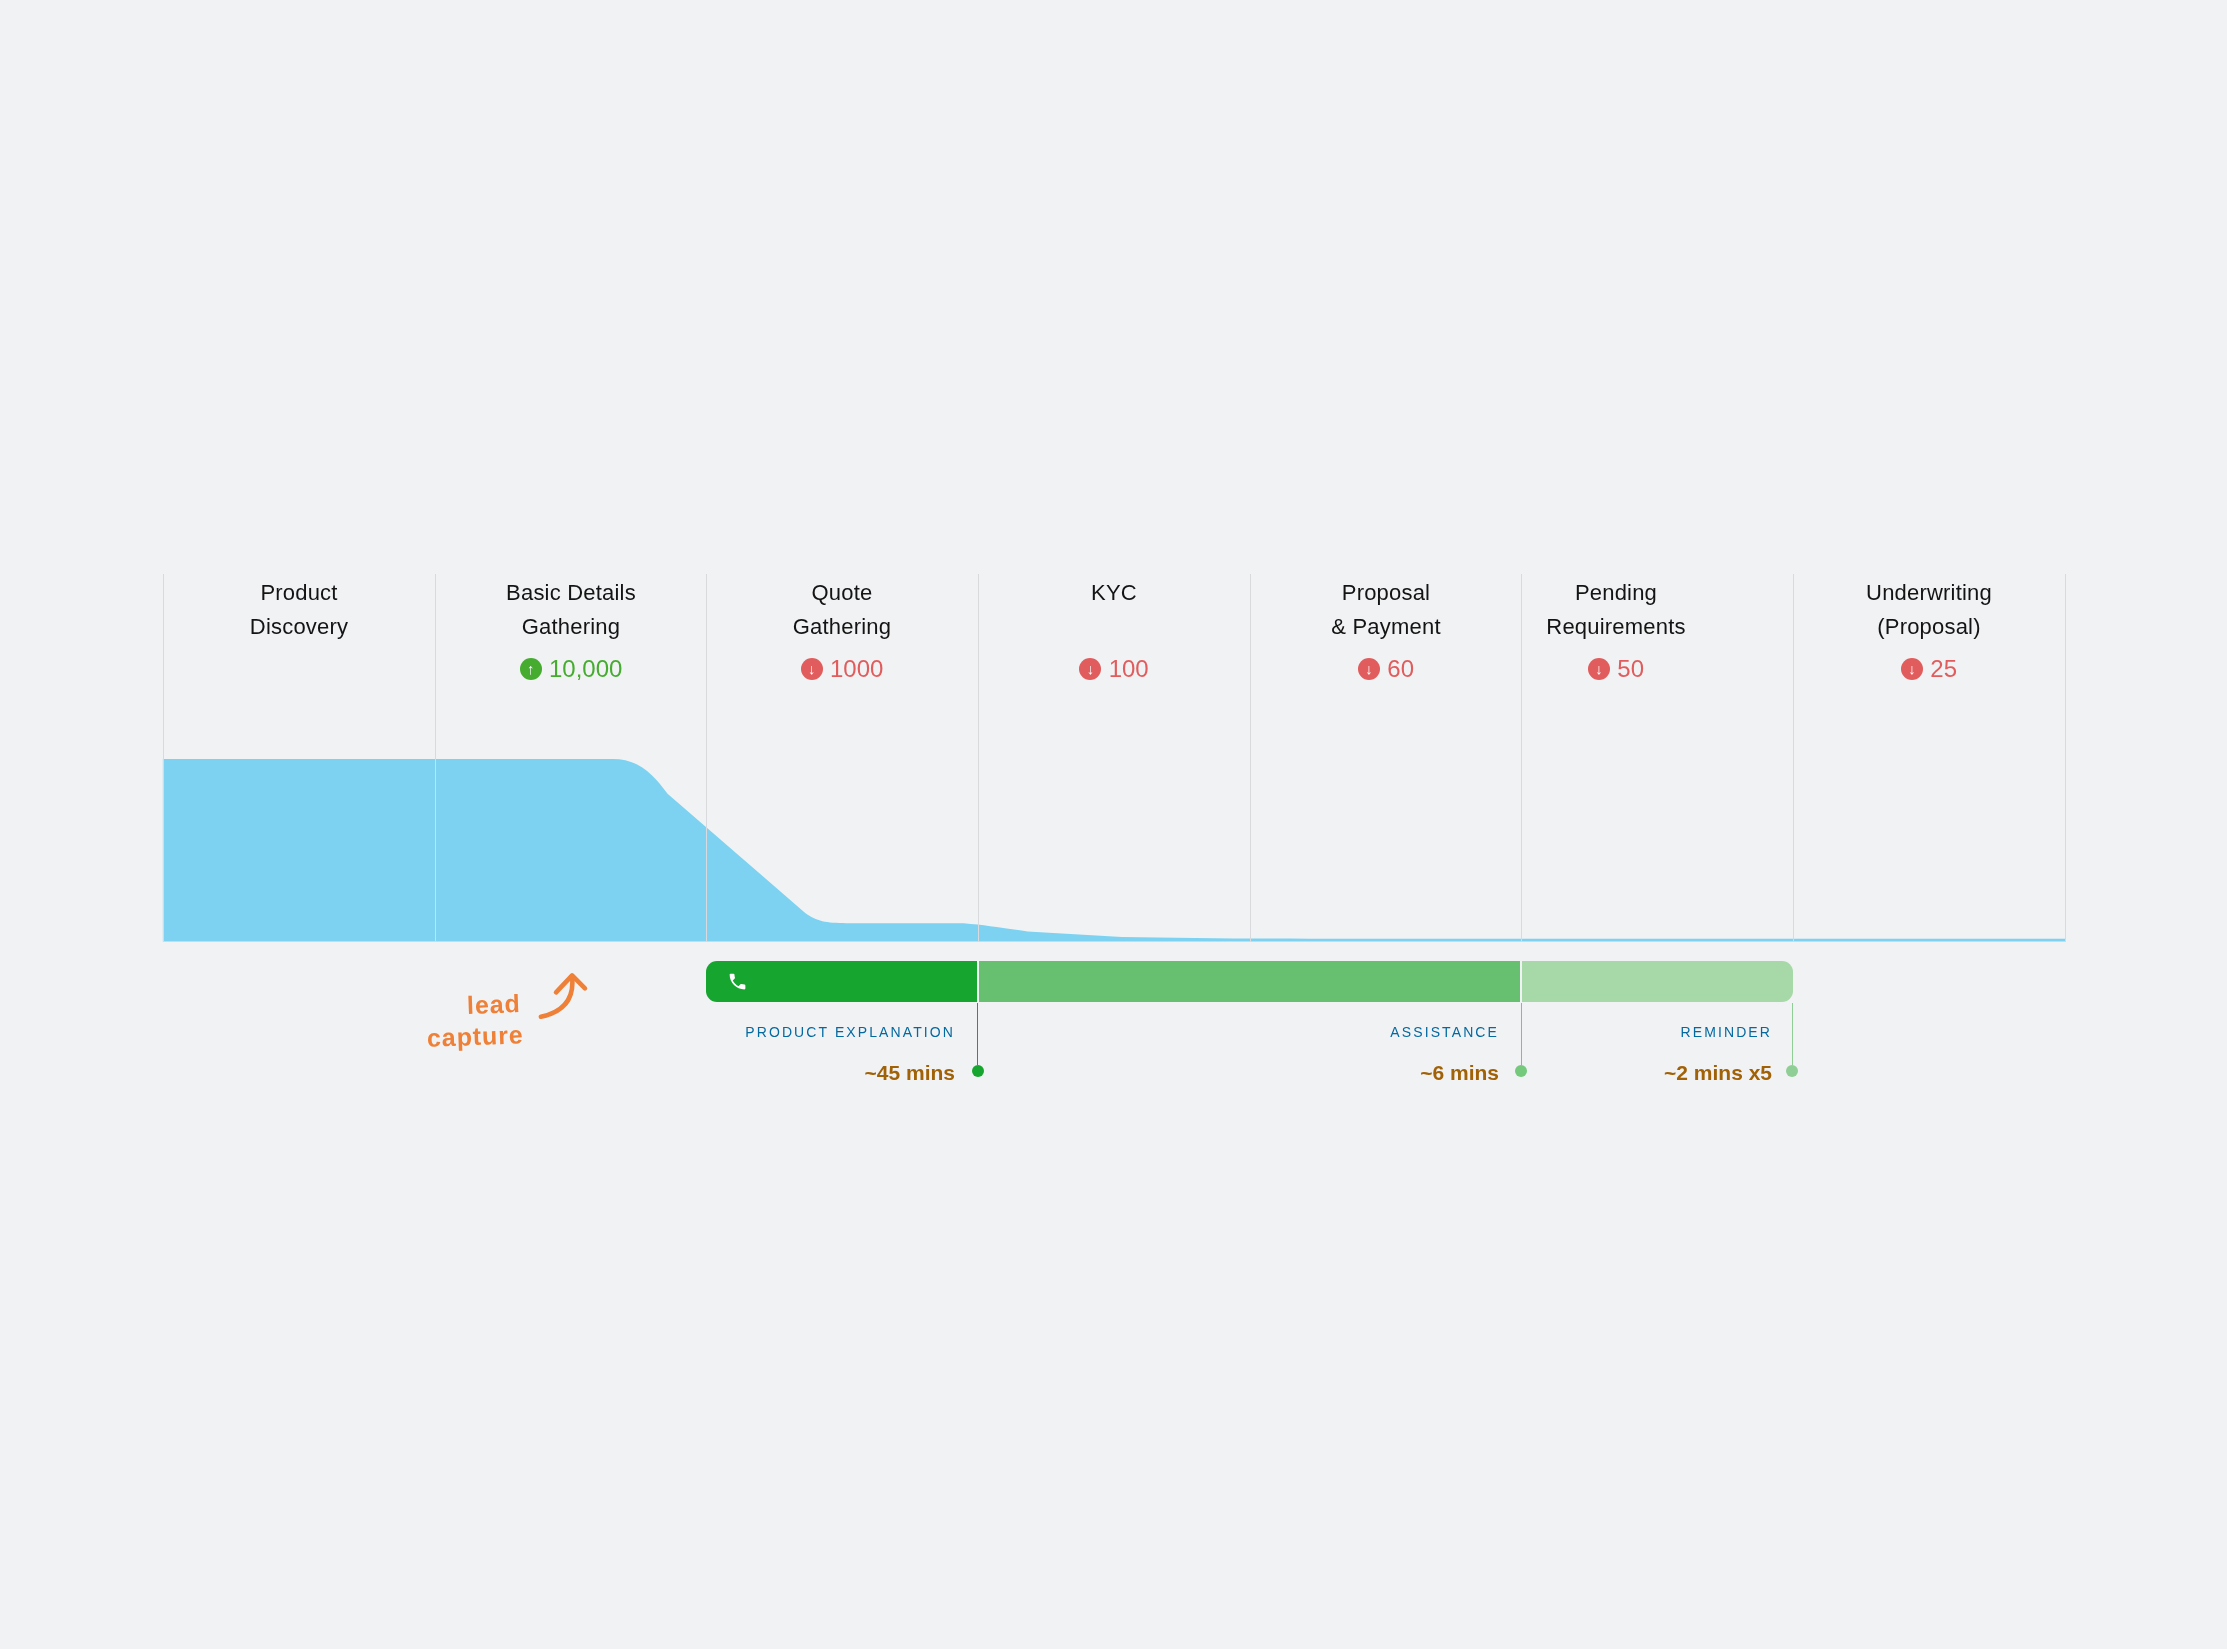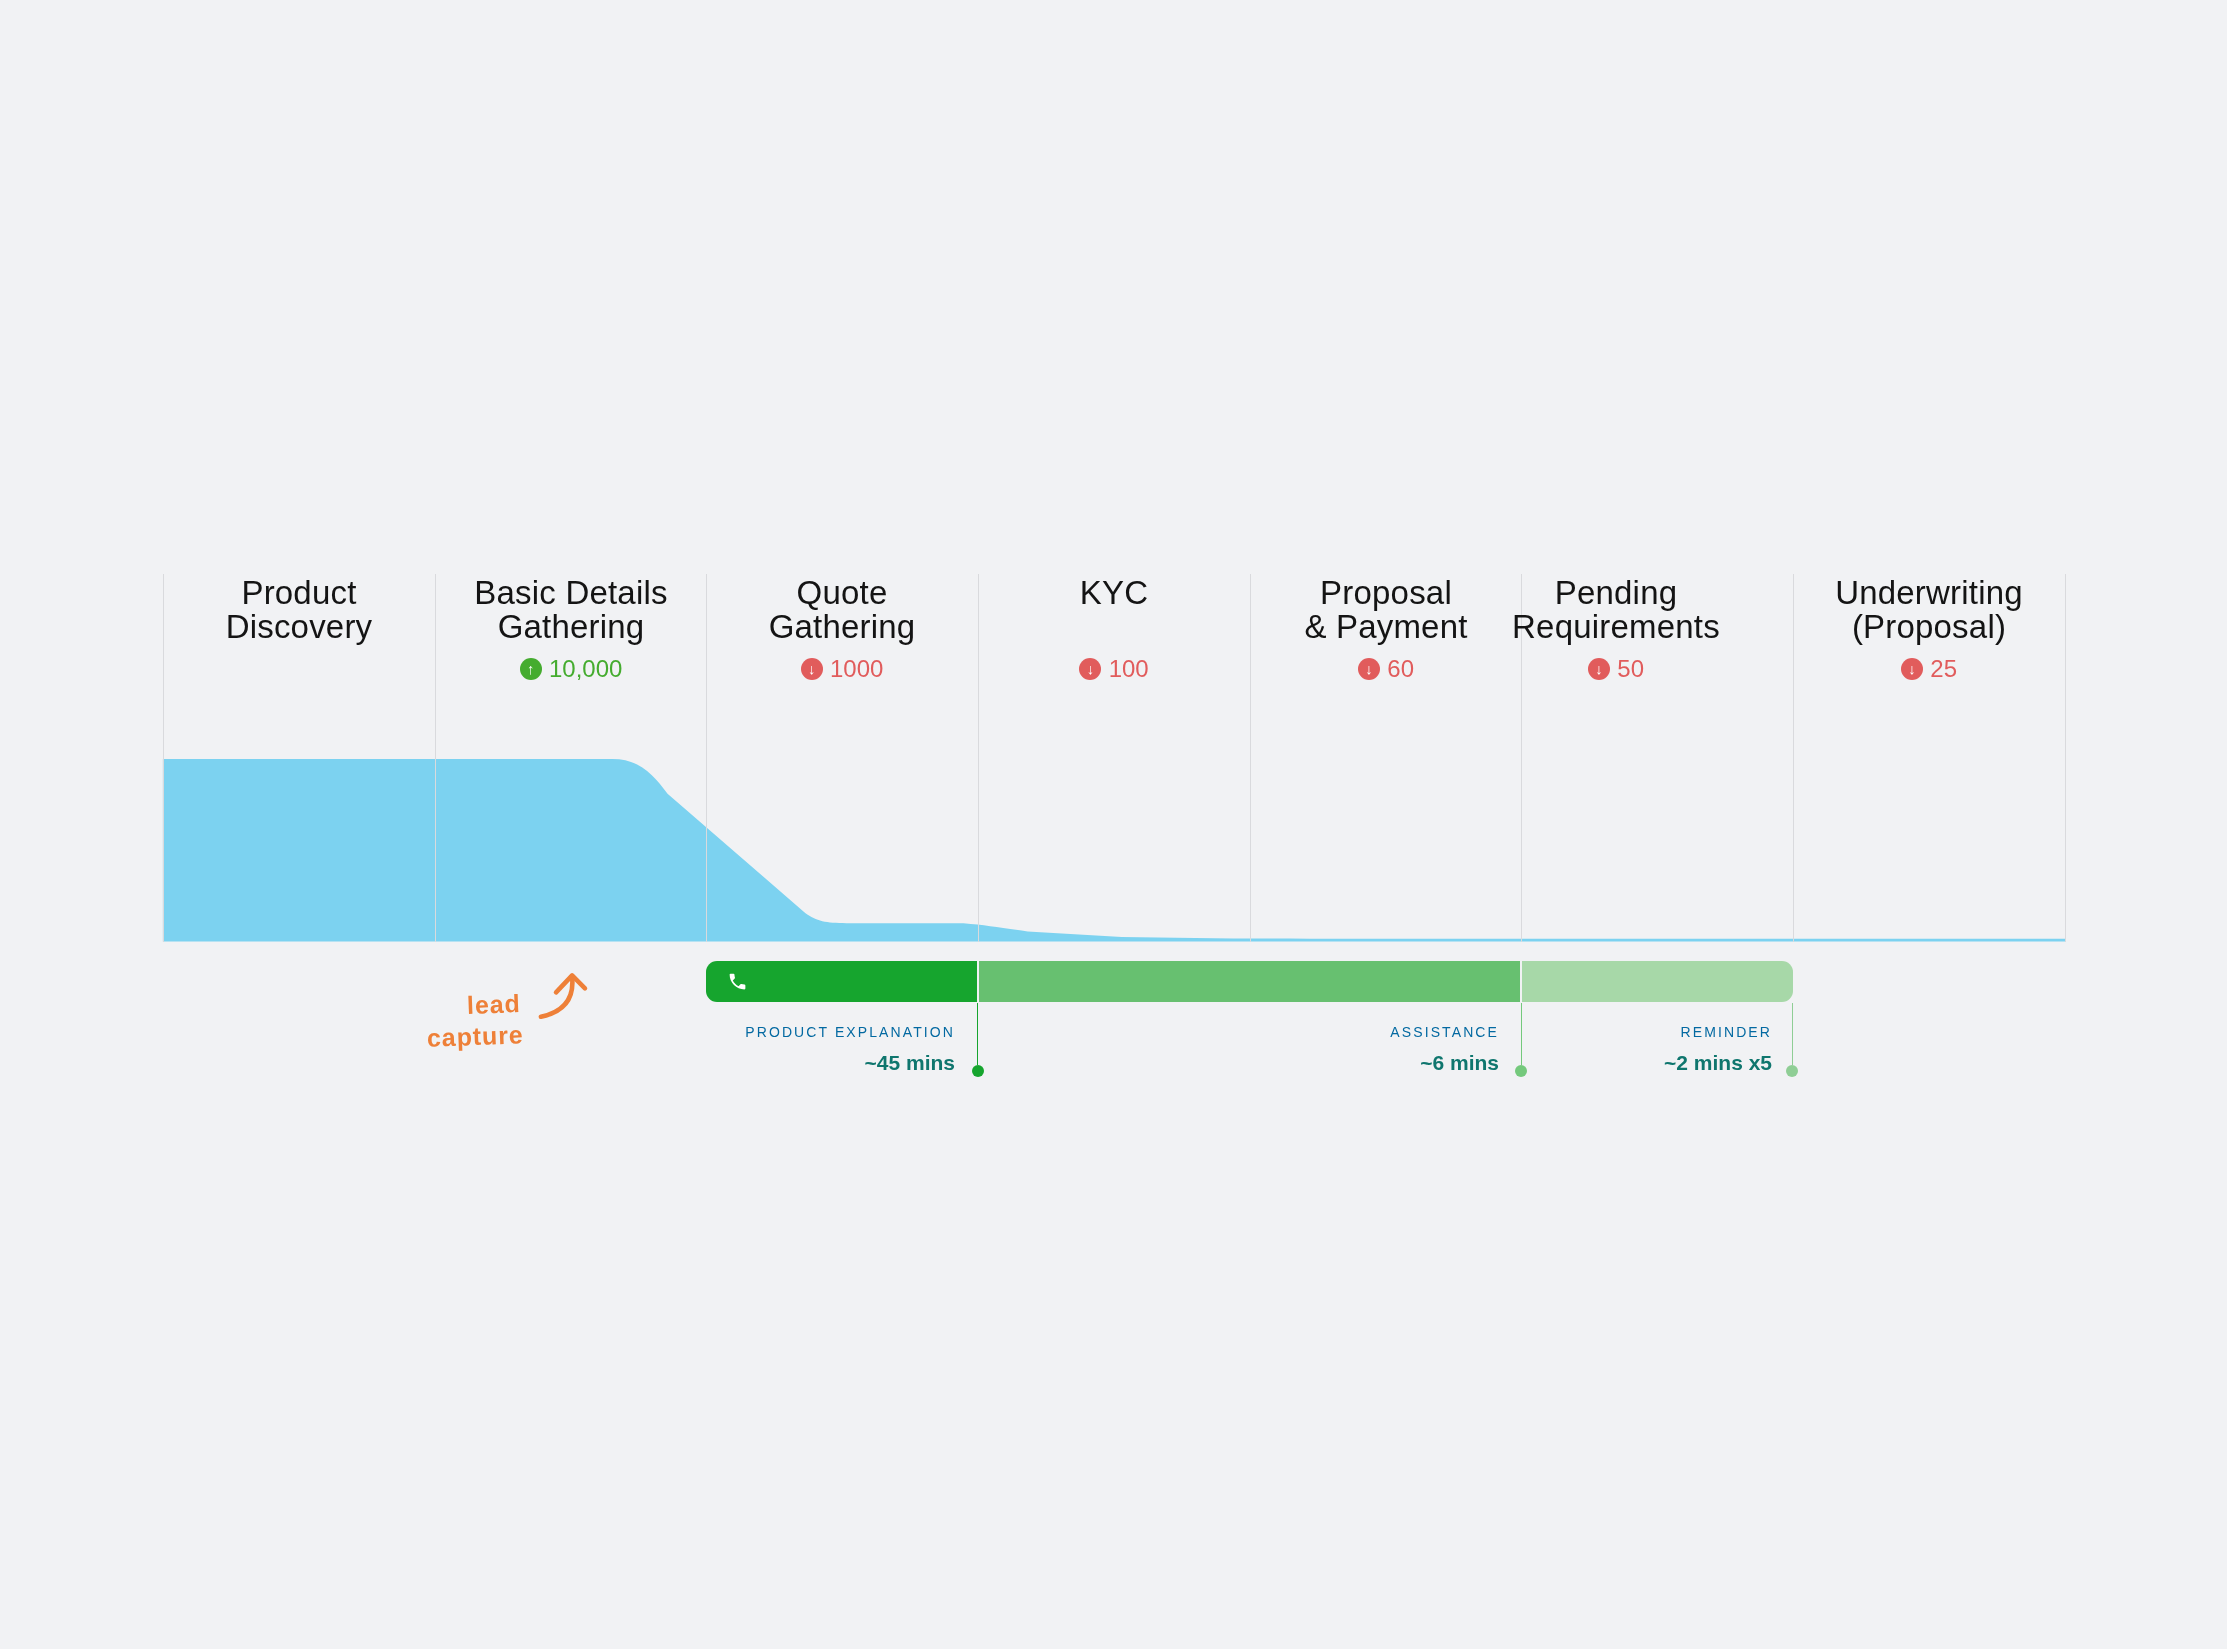--- a/index.html
+++ b/index.html
@@ -17,21 +17,21 @@
     position:absolute;top:574px;height:368px;width:1.4px;
     background:#D9DADD;
   }
 
   
   .stage{
     position:absolute;top:576px;width:272px;height:119px;
     text-align:center;
   }
   .stage-title{
-    font-size:33px;line-height:34px;font-weight:500;color:#141414;
+    font-size:22px;line-height:34px;font-weight:500;color:#141414;
     letter-spacing:0.2px;
   }
   .delta{
     position:absolute;top:79px;left:0;right:0;
     display:flex;align-items:center;justify-content:center;gap:7.3px;
     font-size:24px;font-weight:500;
   }
   .delta-icon{
     width:22px;height:22px;border-radius:50%;
     display:flex;align-items:center;justify-content:center;
@@ -55,22 +55,22 @@
   .marker-dot{position:absolute;top:1065px;width:12.4px;height:12.4px;border-radius:50%;}
 
   .tl-label{
     position:absolute;width:349px;text-align:right;
   }
   .tl-label .small{
     font-size:14px;letter-spacing:2.1px;color:#0369a1;font-weight:500;
     white-space:nowrap;
   }
   .tl-label .big{
-    margin-top:11px;
-    font-size:21px;font-weight:700;color:#0f766e;white-space:nowrap;
+    margin-top:21px;
+    font-size:21px;font-weight:700;color:#a16207;white-space:nowrap;
   }
 
   
   .hand{
     position:absolute;color:#EE8038;font-weight:600;font-size:25px;
     transform:rotate(-2deg);letter-spacing:0.9px;white-space:nowrap;
   }
 </style>
 </head>
 <body>

